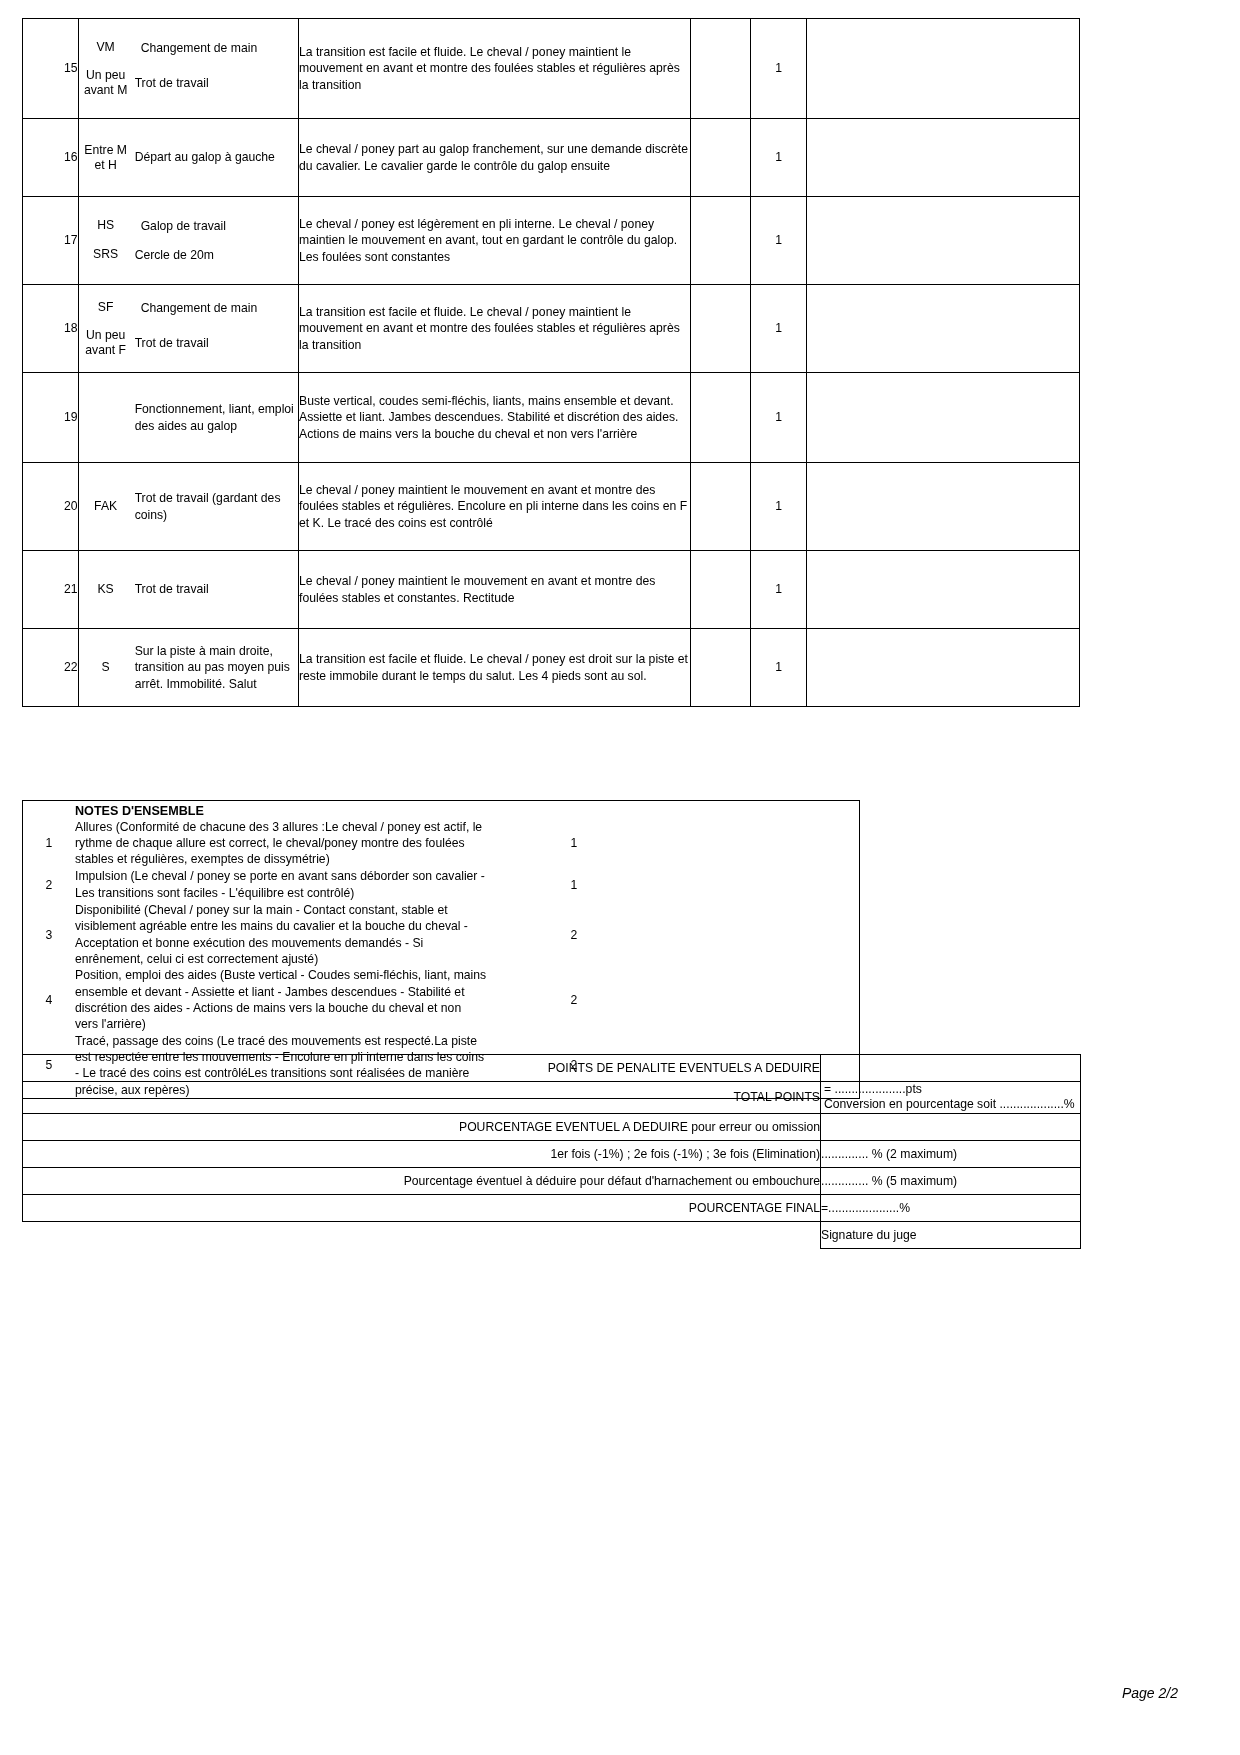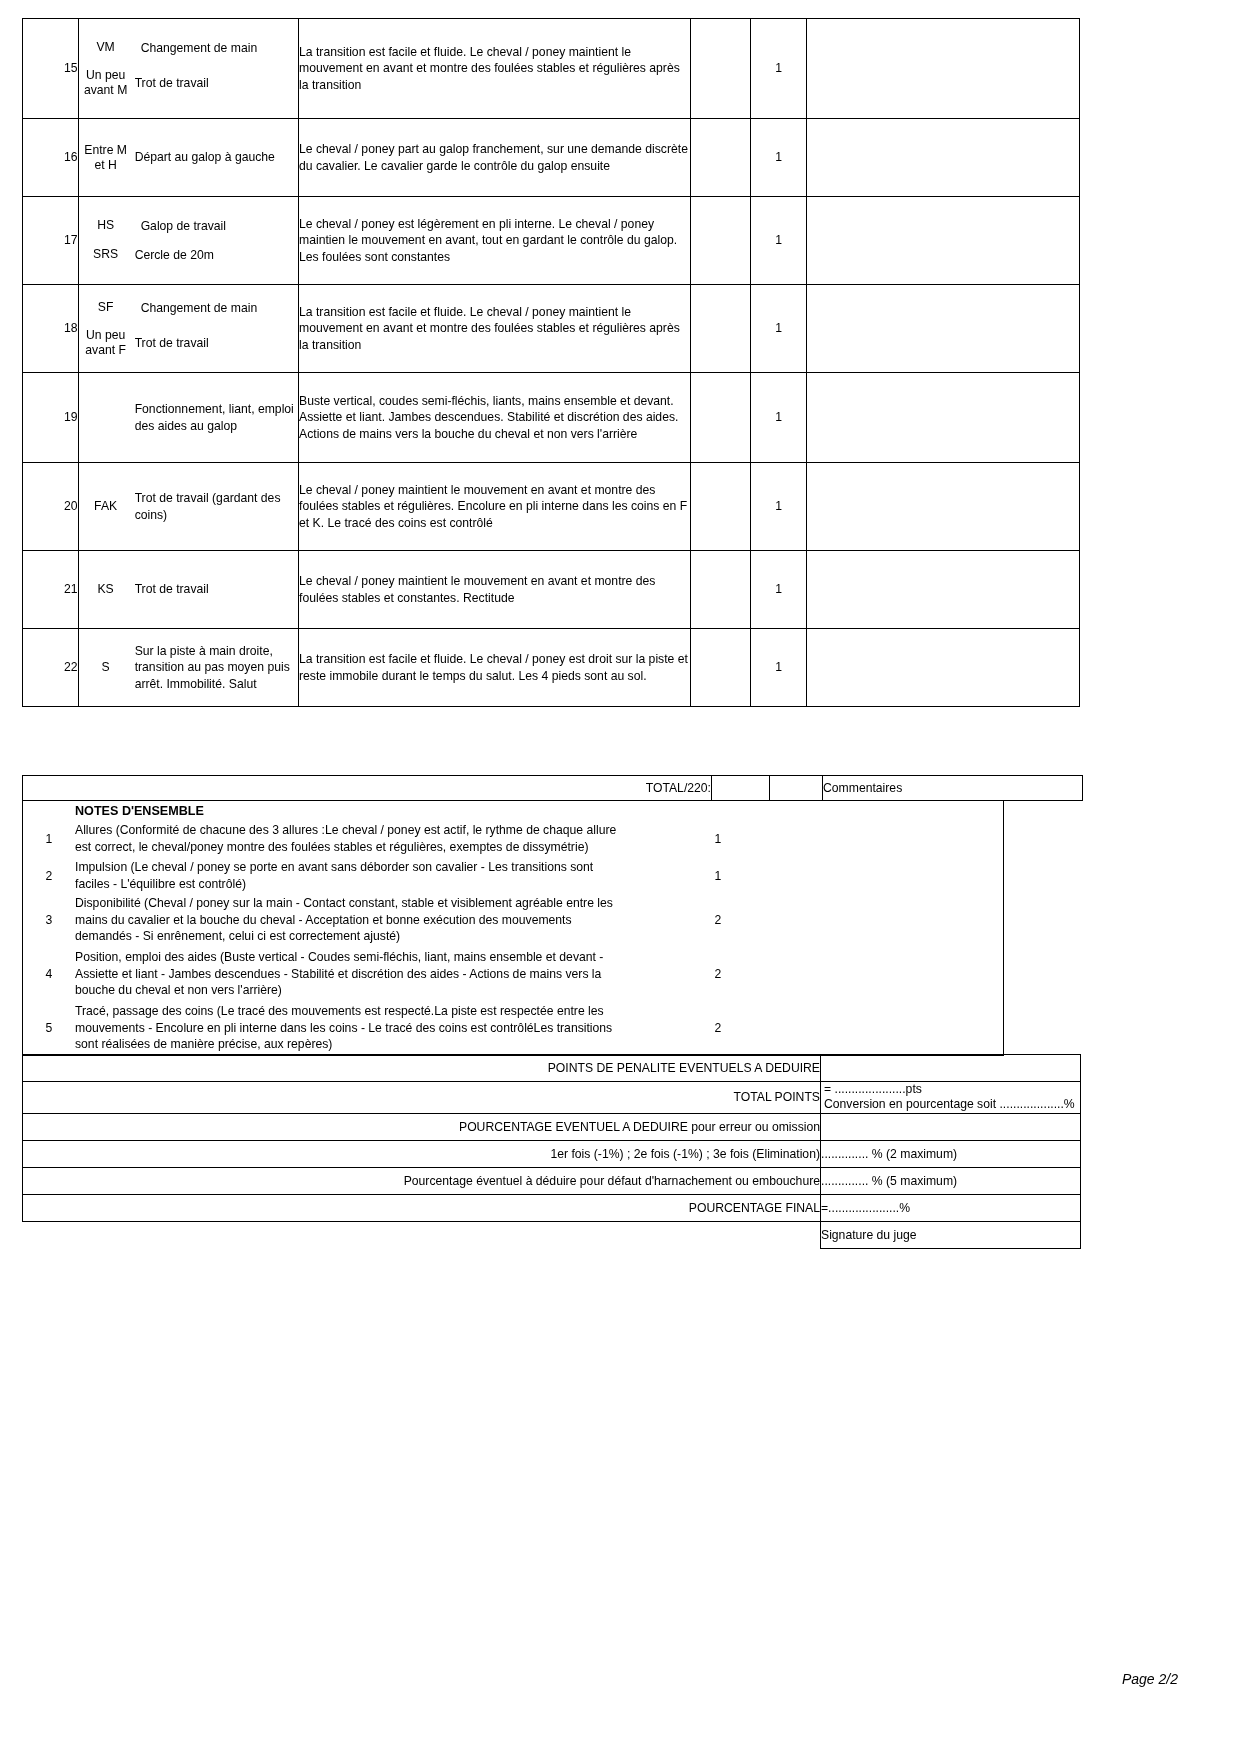--- a/index.html
+++ b/index.html
@@ -87,21 +87,21 @@
   .t-mid   { width: 57px; }
   .t-coef  { width: 52px; text-align: center; }
   .t-right { width: 259px; padding-left: 4px; }
 
   
   table.notes {
     border-collapse: collapse;
     table-layout: fixed;
     position: absolute;
     left: 22px;
-    width: 982px;
+    width: 838px;
     padding-left: 43px;
   }
   table.notes td {
     border: 1.6px solid #000;
     padding: 0;
     font-size: 12.2px;
     vertical-align: middle;
   }
   td.n-body { border: none; }
   .notes-head {
@@ -158,21 +158,21 @@
   .sig {
     padding-left: 4px;
     vertical-align: top !important;
     height: 72px;
   }
   .sig span { display: block; padding-top: 6px; }
 
   .pagefoot {
     position: absolute;
     right: 62px;
-    bottom: 68px;
+    bottom: 54px;
     font-style: italic;
     font-size: 14px;
   }
 </style>
 </head>
 <body>
 
 <div class="page">
 
   <table class="sheet" id="sheet-table">
@@ -289,30 +289,20 @@
             </div>
           </td>
           <td class="c-desc">La transition est facile et fluide. Le cheval / poney est droit sur la piste et reste immobile durant le temps du salut. Les 4 pieds sont au sol.</td>
           <td class="c-note"></td>
           <td class="c-coef">1</td>
           <td class="c-com"></td>
         </tr>
       </tbody>
   </table>
 
-  <table class="totals" id="totals-table" style="top: 775.4px;">
-    <tbody>
-      <tr>
-        <td class="t-left" style="height:24px;">TOTAL/220:</td>
-        <td class="t-mid"></td>
-        <td class="t-coef"></td>
-        <td class="t-right">Commentaires</td>
-      </tr>
-    </tbody>
-  </table>
 
   <table class="notes" id="notes-table" style="top: 799.8px;">
     <tbody>
       <tr>
         <td class="n-body" style="border:1.6px solid #000;padding:0;">
           <div class="notes-head">NOTES D'ENSEMBLE</div>
           <div id="notes-list">
               <div class="note-line" style="min-height: 40px;">
                 <div class="note-idx">1</div>
                 <div class="note-txt">Allures (Conformité de chacune des 3 allures :Le cheval / poney est actif, le rythme de chaque allure est correct, le cheval/poney montre des foulées stables et régulières, exemptes de dissymétrie)</div>

